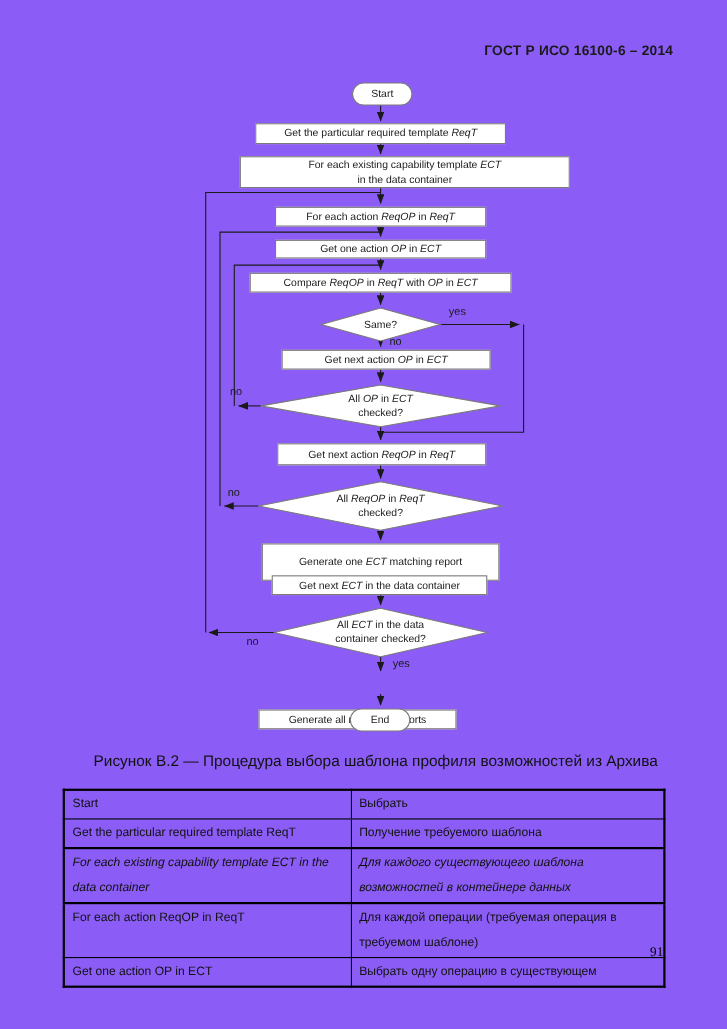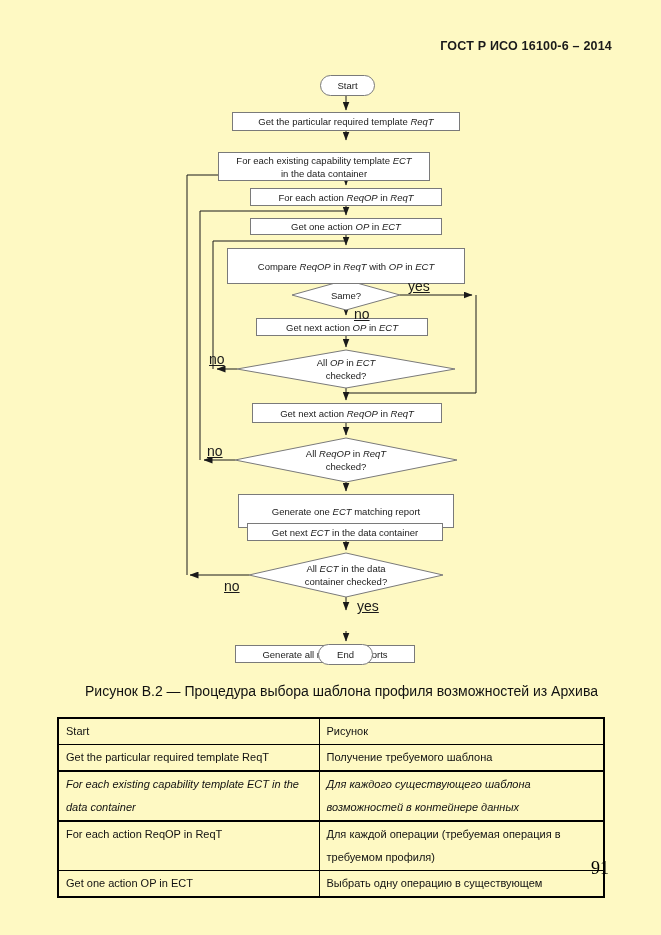--- a/index.html
+++ b/index.html
@@ -4,50 +4,50 @@
 <style>
   :root{
     --ink:#1a1a1a;
     --box-border:#7a7a7a;
     --line:#1a1a1a;
     --table-border:#000000;
   }
   *{margin:0;padding:0;box-sizing:border-box;}
   html,body{background:#ffffff;}
   body{font-family:"Liberation Sans",sans-serif;color:var(--ink);}
-  .page{position:relative;width:661px;height:935px;background:#fef9c3;overflow:hidden;}
+  .page{position:relative;width:661px;height:935px;background:#8b5cf6;overflow:hidden;}
 
   .doc-header{position:absolute;top:39px;right:49px;font-size:12.5px;font-weight:bold;letter-spacing:.2px;}
 
   
   .fc{position:absolute;left:0;top:0;width:661px;height:680px;}
   .fc svg{position:absolute;left:0;top:0;pointer-events:none;}
   .fc-box{position:absolute;display:flex;flex-direction:column;justify-content:center;align-items:center;
           background:#fff;border:1px solid var(--box-border);font-size:9.5px;color:var(--ink);text-align:center;}
   .fc-box > div{line-height:13px;white-space:nowrap;}
   .fc-term{border-radius:12px;}
   .fc-dtext{position:absolute;display:flex;flex-direction:column;justify-content:center;align-items:center;
             font-size:9.5px;color:var(--ink);text-align:center;background:transparent;}
   .fc-dtext > div{line-height:13px;white-space:nowrap;}
-  .fc-lbl{position:absolute;font-size:14px;color:var(--ink);text-decoration:underline;}
+  .fc-lbl{position:absolute;font-size:10px;color:var(--ink);}
 
   
   .caption{position:absolute;left:11px;top:683px;width:661px;text-align:center;font-size:14px;color:#111;}
 
   
   .xtable{position:absolute;left:57px;top:717px;width:546px;border-collapse:collapse;table-layout:fixed;
           font-size:11px;color:#111;border:2px solid var(--table-border);}
   .xtable td{vertical-align:top;padding:1px 7px;line-height:23px;border-left:1px solid var(--table-border);}
   .xtable td:first-child{border-left:none;}
   .xtable tr.thin td{border-bottom:1px solid var(--table-border);}
   .xtable tr.thick td{border-bottom:2px solid var(--table-border);}
   .xtable tr.last td{border-bottom:none;}
   .r1{height:22px;} .r2{height:23px;} .r3{height:47px;font-style:italic;} .r4{height:46px;} .r5{height:22px;}
 
-  .pageno{position:absolute;left:591px;top:858px;font-family:"Liberation Serif",serif;font-size:18px;color:#000;}
+  .pageno{position:absolute;left:591px;top:858px;font-family:"Liberation Serif",serif;font-size:12px;color:#000;}
 </style>
 </head>
 <body>
 
 <div class="page">
 
   <div class="doc-header">ГОСТ Р ИСО 16100-6 – 2014</div>
 
   <div class="fc">
 
@@ -95,34 +95,34 @@
         <polygon points="249,575 346,553 443,575 346,597"></polygon>
       </g>
     </svg>
 
     <div class="fc-box fc-term" style="left:320px;top:75px;width:55px;height:21px">
         <div><span>Start</span></div>
       </div>
     <div class="fc-box" style="left:232px;top:112px;width:228px;height:19px">
         <div><span>Get the particular required template </span><i>ReqT</i></div>
       </div>
-    <div class="fc-box" style="left:218px;top:152px;width:212px;height:29px">
+    <div class="fc-box" style="left:218px;top:142px;width:300px;height:29px">
         <div><span>For each existing capability template </span><i>ECT</i></div>
         <div><span>in the data container</span></div>
       </div>
     <div class="fc-box" style="left:250px;top:188px;width:192px;height:18px">
         <div><span>For each action </span><i>ReqOP</i><span> in </span><i>ReqT</i></div>
       </div>
     <div class="fc-box" style="left:250px;top:218px;width:192px;height:17px">
         <div><span>Get one action </span><i>OP</i><span> in </span><i>ECT</i></div>
       </div>
-    <div class="fc-box" style="left:227px;top:248px;width:238px;height:36px">
+    <div class="fc-box" style="left:227px;top:248px;width:238px;height:18px">
         <div><span>Compare </span><i>ReqOP</i><span> in </span><i>ReqT</i><span> with </span><i>OP</i><span> in </span><i>ECT</i></div>
       </div>
-    <div class="fc-box" style="left:256px;top:318px;width:172px;height:18px">
+    <div class="fc-box" style="left:256px;top:318px;width:190px;height:18px">
         <div><span>Get next action </span><i>OP</i><span> in </span><i>ECT</i></div>
       </div>
     <div class="fc-box" style="left:252px;top:403px;width:190px;height:20px">
         <div><span>Get next action </span><i>ReqOP</i><span> in </span><i>ReqT</i></div>
       </div>
     <div class="fc-box" style="left:238px;top:494px;width:216px;height:34px">
         <div><span>Generate one </span><i>ECT</i><span> matching report</span></div>
       </div>
     <div class="fc-box" style="left:247px;top:523px;width:196px;height:18px">
         <div><span>Get next </span><i>ECT</i><span> in the data container</span></div>
@@ -161,33 +161,33 @@
   <div class="caption">Рисунок В.2 — Процедура выбора шаблона профиля возможностей из Архива</div>
 
   <table class="xtable">
     <colgroup>
         <col style="width:261px">
         <col style="width:285px">
       </colgroup>
     <tbody>
         <tr class="thin r1">
       <td>Start</td>
-      <td>Рисунок</td>
+      <td>Выбрать</td>
     </tr>
     <tr class="thick r2">
       <td>Get the particular required template ReqT</td>
       <td>Получение требуемого шаблона</td>
     </tr>
     <tr class="thick r3">
       <td>For each existing capability template ECT in the data container</td>
       <td>Для каждого существующего шаблона возможностей в контейнере данных</td>
     </tr>
     <tr class="thin r4">
       <td>For each action ReqOP in ReqT</td>
-      <td>Для каждой операции (требуемая операция в требуемом профиля)</td>
+      <td>Для каждой операции (требуемая операция в требуемом шаблоне)</td>
     </tr>
     <tr class="last r5">
       <td>Get one action OP in ECT</td>
       <td>Выбрать одну операцию в существующем</td>
     </tr>
   </tbody>
     </table>
 
   <div class="pageno">91</div>
 

